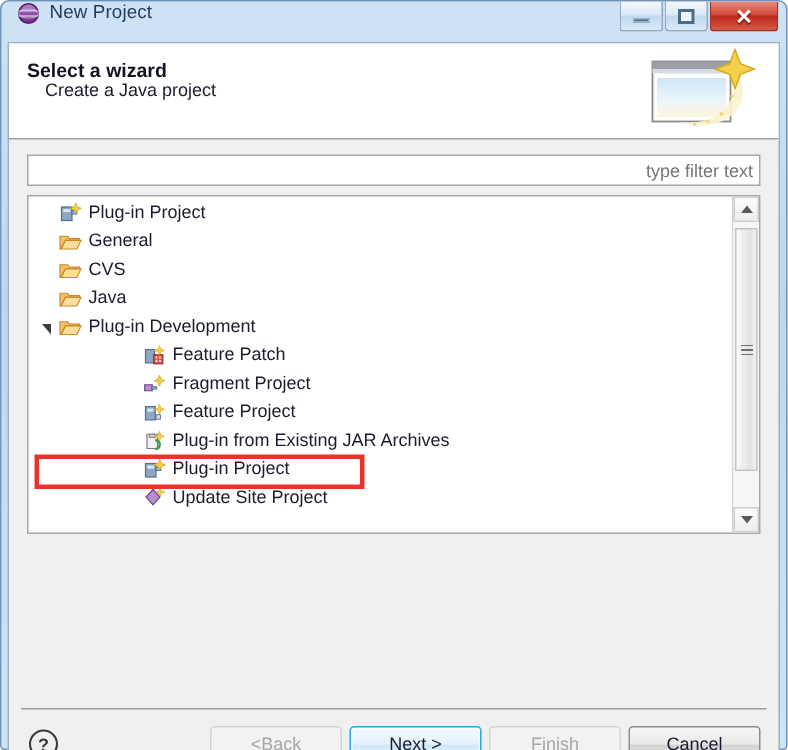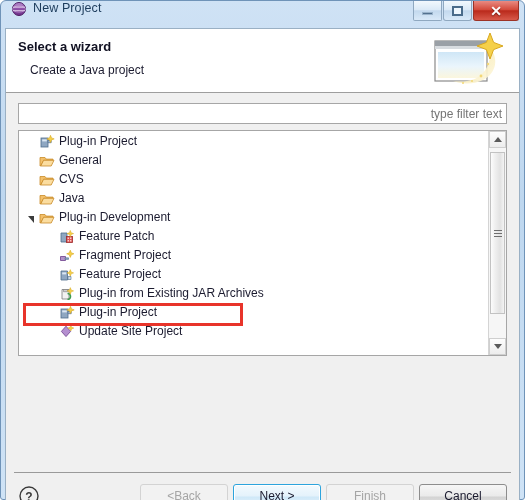--- a/index.html
+++ b/index.html
@@ -118,21 +118,21 @@
     position: absolute;
     left: 12px;
     top: 10px;
     font-size: 13px;
     font-weight: bold;
     color: #111122;
   }
   .banner-sub {
     position: absolute;
     left: 24px;
-    top: 34px;
+    top: 24px;
     font-size: 12px;
     color: #1b1b2f;
   }
   .banner-icon {
     position: absolute;
     right: 8px;
     top: 2px;
     width: 84px;
     height: 62px;
   }
@@ -221,21 +221,21 @@
   .row-icon {
     width: 16px;
     height: 16px;
     flex: none;
     margin-right: 4px;
   }
   .row-label {
     font-size: 12px;
     color: #1b1b2f;
   }
-  .indent-2 { padding-left: 24px; }
+  .indent-2 { padding-left: 60px; }
 
   
   .annotation {
     position: absolute;
     left: 4px;
     top: 171px;
     width: 220px;
     height: 23px;
     border: 3px solid #e8342a;
     box-sizing: border-box;

